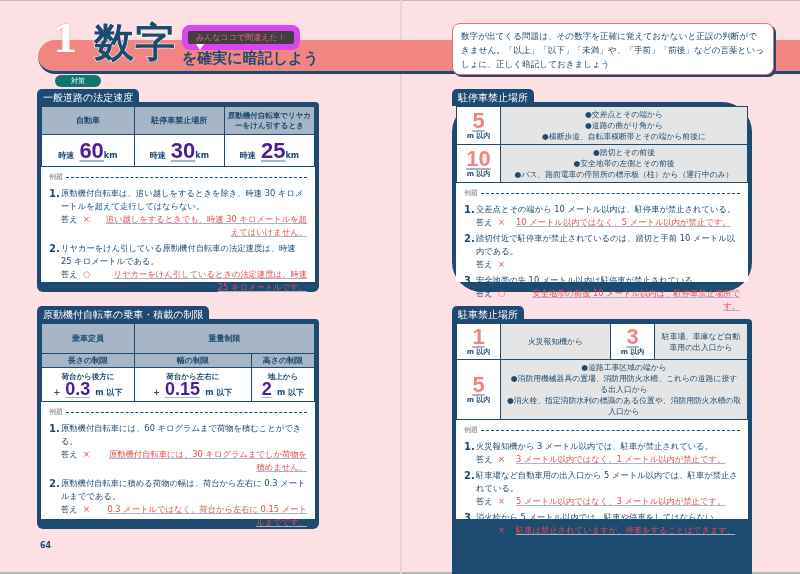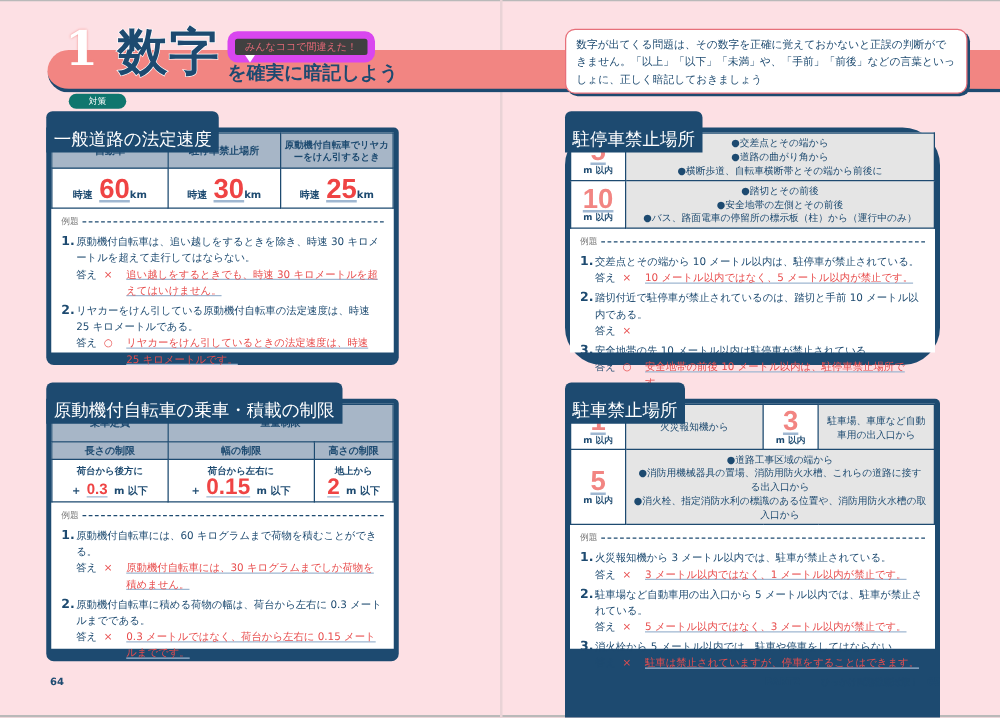--- a/index.html
+++ b/index.html
@@ -18,38 +18,38 @@
   .badge-num { position:absolute; left:52px; top:20px; font-family:"DejaVu Serif", serif; font-size:38px; font-weight:bold; color:#fff; text-shadow: 0 0 2px #f28582; line-height:1; }
   .badge-label { position:absolute; left:55px; top:59px; background:#0f766e; color:#fff; font-size:7px; padding:1px 16px; border-radius:6px;margin-top:16px; }
   .title-main { position:absolute; left:94px; top:22px; font-size:40px; font-weight:bold; color:#1d4a70; line-height:1; letter-spacing:1px; -webkit-text-stroke:1px #fff; paint-order: stroke fill; }
   .title-sub { position:absolute; left:182px; top:49px; font-size:15px; font-weight:bold; color:#1d4a70; }
   .speech { position:absolute; left:182px; top:25px; background:#404040; border:6px solid #d946ef; border-radius:8px; font-size:8px; color:#e96a78; padding:1px 8px;font-family:Liberation Serif, serif; }
   .speech:after { content:""; position:absolute; left:8px; bottom:-6px; width:0; height:0; border-left:4px solid transparent; border-right:4px solid transparent; border-top:6px solid #fff; }
   .intro { position:absolute; left:452px; top:23px; width:322px; height:52px; background:#fff; border:1px solid #e7707a; border-radius:8px; box-shadow: 2px 2px 0 #1d4a70; font-size:8.6px; line-height:14px; color:#1d4a70; padding:5px 8px; }
 
   
   .panel { position:absolute; background:#1d4a70; border-radius:0 4px 6px 6px; padding:4px 4px 10px 4px; }
-  .tab { position:absolute; top:-13px; left:0; background:#1d4a70; color:#fff; font-size:14px; padding:14px 6px 1px 6px; border-radius:5px 5px 0 0; white-space:nowrap; }
+  .tab { position:absolute; top:-13px; left:0; background:#1d4a70; color:#fff; font-size:10px; padding:2px 6px 1px 6px; border-radius:5px 5px 0 0; white-space:nowrap; }
   .inner { background:#fff; }
   table.grid { border-collapse:collapse; width:100%; }
   table.grid td, table.grid th { border:1px solid #1d4a70; text-align:center; vertical-align:middle; }
   table.grid th { background:#a7b6c7; font-size:8px; font-weight:bold; color:#1d4a70; }
-  .bignum { color:#ef4444; font-weight:bold; font-family:"Liberation Sans", sans-serif; text-decoration: underline; text-decoration-color:#9fb7d1; text-underline-offset:2px;text-align:center; }
+  .bignum { color:#4c1d95; font-weight:bold; font-family:"Liberation Sans", sans-serif; text-decoration: underline; text-decoration-color:#9fb7d1; text-underline-offset:2px;text-align:center; }
   .unit { font-size:8px; font-weight:bold; color:#1d4a70; }
   .small { font-size:7.5px; font-weight:bold; color:#1d4a70; }
 
   .examples { padding:4px 8px 4px 8px; font-size:8.3px; line-height:13px; color:#1d4a70; }
   .ex-head { color:#777; font-size:7px; display:flex; align-items:center; gap:3px; }
   .ex-head .dash { flex:1; border-top:1.5px dashed #1d4a70; height:0; }
   .q { margin-top:3px; display:flex; }
   .q .n { font-weight:bold; font-size:10px; width:12px; flex-shrink:0; color:#1d4a70; }
   .a { display:flex; padding-left:12px; }
   .a .al { width:22px; flex-shrink:0; color:#1d4a70; }
   .a .mark { width:18px; flex-shrink:0; color:#e84d4d; }
-  .a .at { color:#e84d4d; text-decoration: underline; text-decoration-color:#9fb7d1; }
+  .a .at { color:#e84d4d; text-decoration: underline; text-decoration-color:#9fb7d1;text-align:right; }
 
   .rtable td { border:1px solid #1d4a70; }
   .rnum-cell { width:44px; text-align:center; background:#fff; }
   .rnum { font-size:22px; line-height:20px; color:#f28582; font-weight:bold; font-family:"Liberation Sans", sans-serif; text-decoration: underline; text-decoration-color:#9fb7d1; }
   .rnum-unit { font-size:7px; font-weight:bold; color:#1d4a70; }
   .rlist { background:#e5e5e5; font-size:7.8px; line-height:11px; padding:2px 6px; color:#1d4a70; text-align:left; }
 
   .pageno { position:absolute; font-size:8px; font-weight:bold; color:#1d4a70; }
 </style>
 </head>
@@ -118,21 +118,21 @@
           <tr style="height:30px;margin-top:33px;">
         <th style="width:34%;">乗車定員</th>
         <th colspan="2">重量制限</th>
       </tr>
       <tr style="height:14px;">
         <th>長さの制限</th>
         <th>幅の制限</th>
         <th>高さの制限</th>
       </tr>
       <tr style="height:34px;">
-        <td style="line-height:13px;"><div class="small">荷台から後方に</div><span class="unit">+</span> <span class="bignum" style="font-size:12px;">0.3</span> <span class="unit">m 以下</span></td>
+        <td style="line-height:13px;"><div class="small">荷台から後方に</div><span class="unit">+</span> <span class="bignum" style="font-size:18px;">0.3</span> <span class="unit">m 以下</span></td>
         <td style="line-height:13px;"><div class="small">荷台から左右に</div><span class="unit">+</span> <span class="bignum" style="font-size:18px;">0.15</span> <span class="unit">m 以下</span></td>
         <td style="line-height:13px;"><div class="small">地上から</div><span class="bignum" style="font-size:18px;">2</span> <span class="unit">m 以下</span></td>
       </tr>
     </tbody>
       </table>
     <div class="examples">
       <div class="ex-head">
           <span>例題</span>
           <span class="dash"></span>
         </div>

